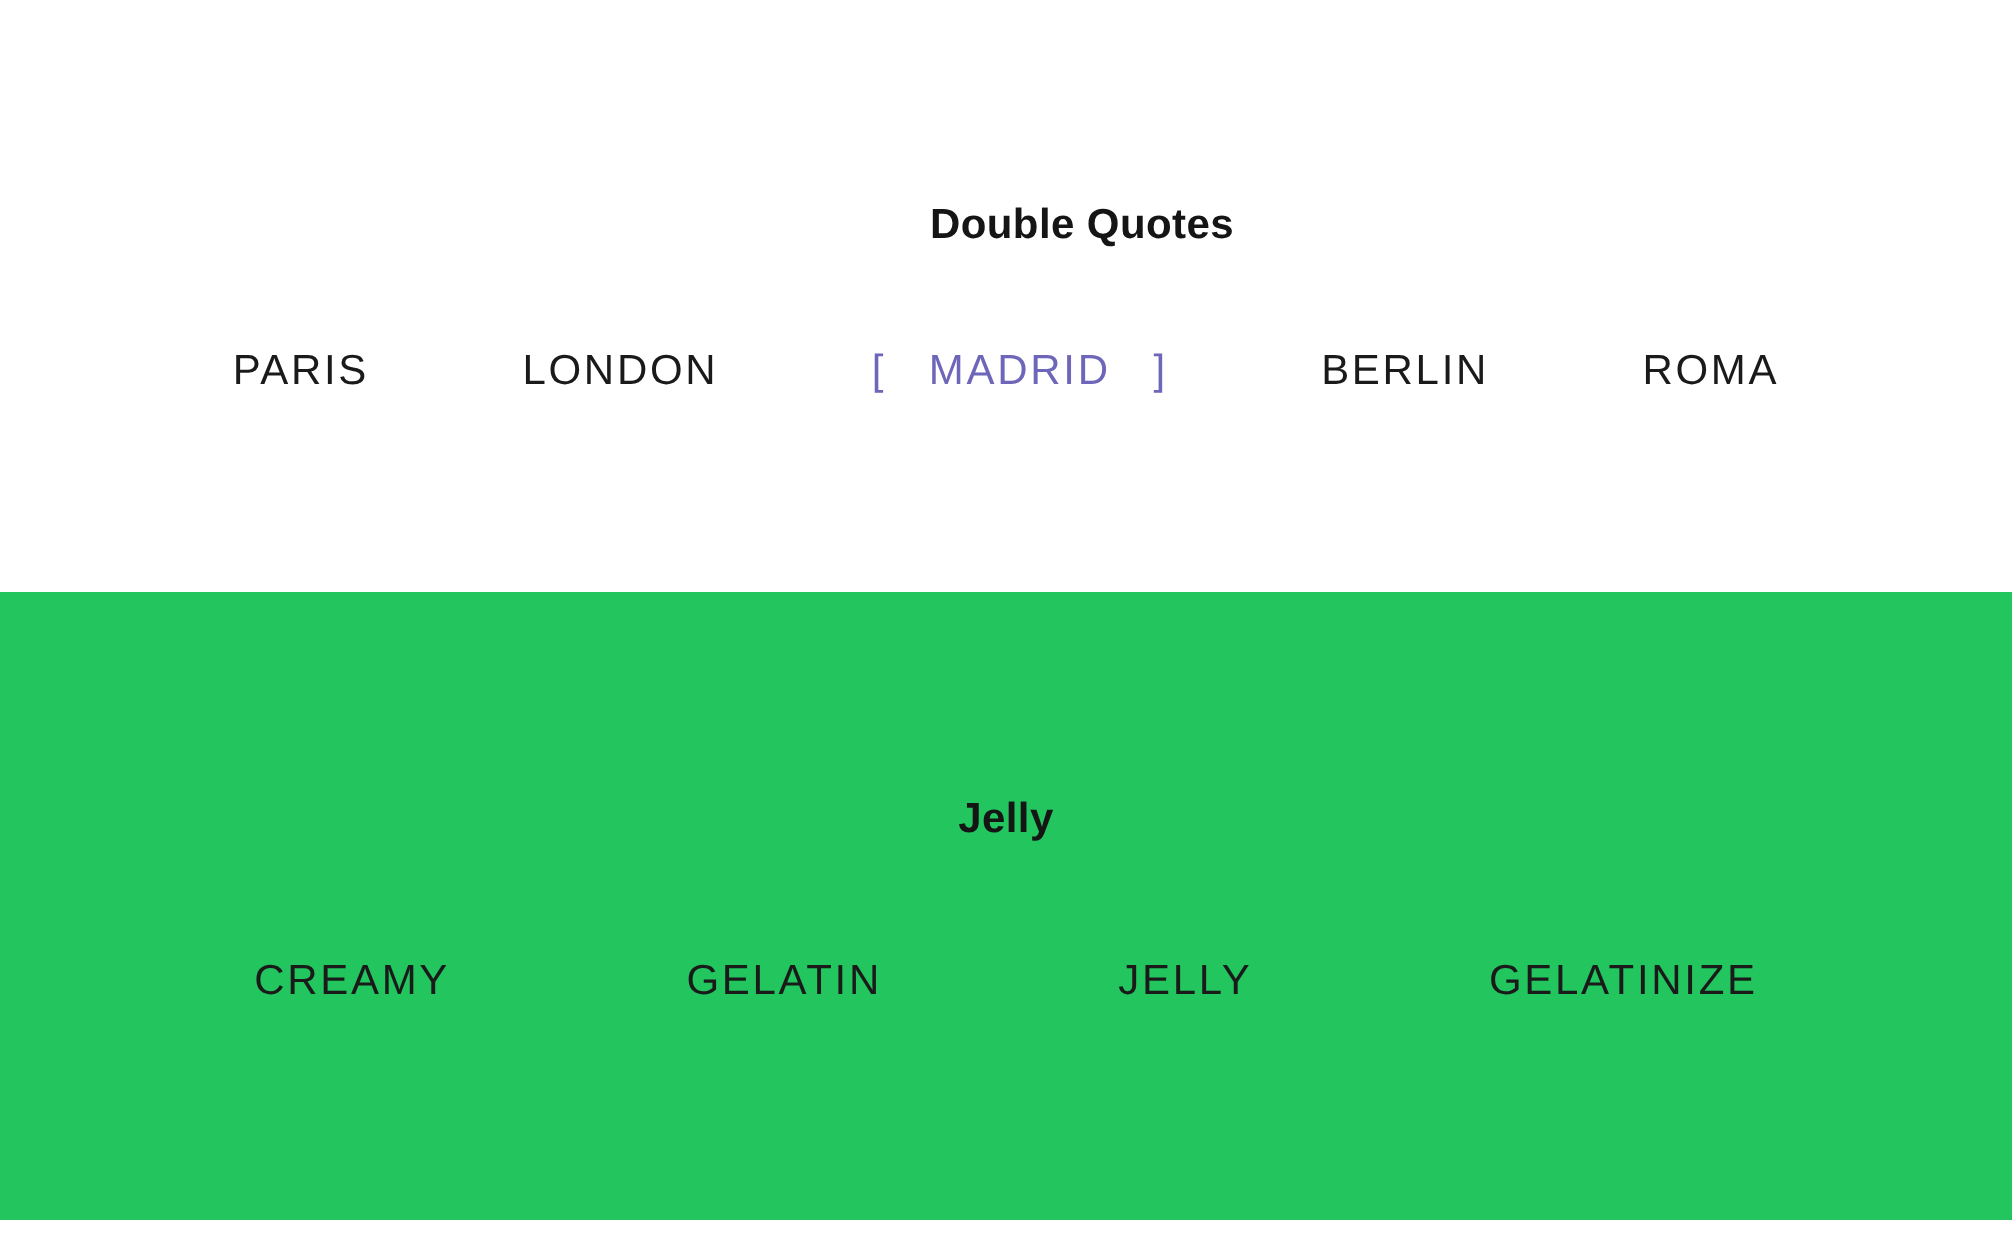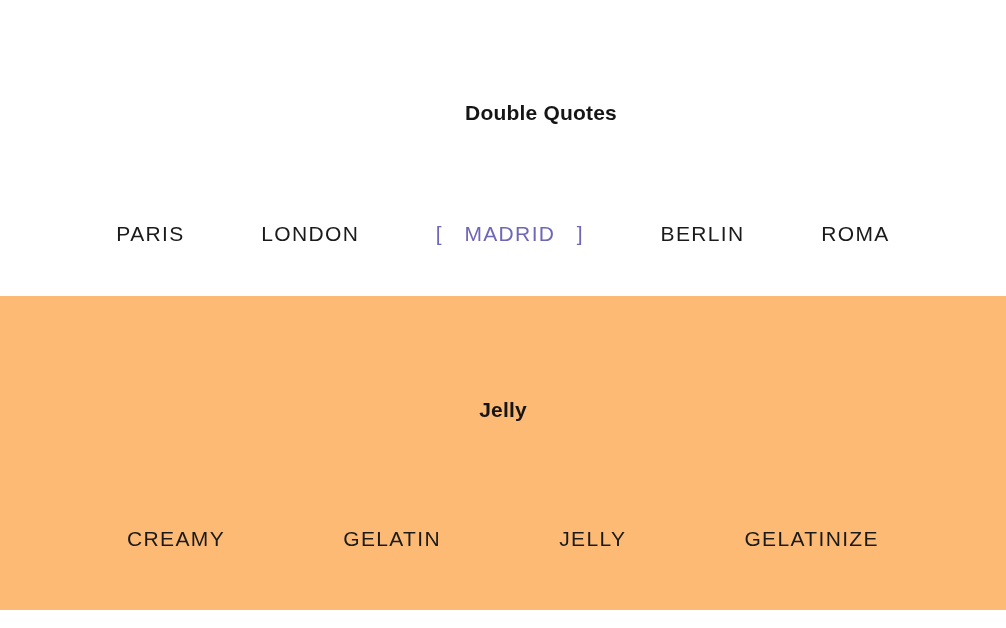--- a/index.html
+++ b/index.html
@@ -32,21 +32,21 @@
     width: 100%;
     box-sizing: border-box;
   }
 
   .section--light {
     background: #ffffff;
     height: 296px;
   }
 
   .section--tint {
-    background: #fdba74;
+    background: #22c55e;
     height: 314px;
   }
 
   .section-tail {
     background: #ffffff;
     height: 18px;
     width: 100%;
   }
 
   
@@ -87,21 +87,20 @@
     padding: 0 68px;
   }
 
   .word {
     font-size: 21px;
     letter-spacing: 1.35px;
     color: #1a1a1a;
     line-height: 1.35;
     white-space: nowrap;
     text-align: right;
-    margin-top: 48px;
   }
 
   .word.is-marked {
     color: #6e66b8;
   }
 
   .word .bracket {
     color: #6e66b8;
     letter-spacing: 1.35px;
   }

